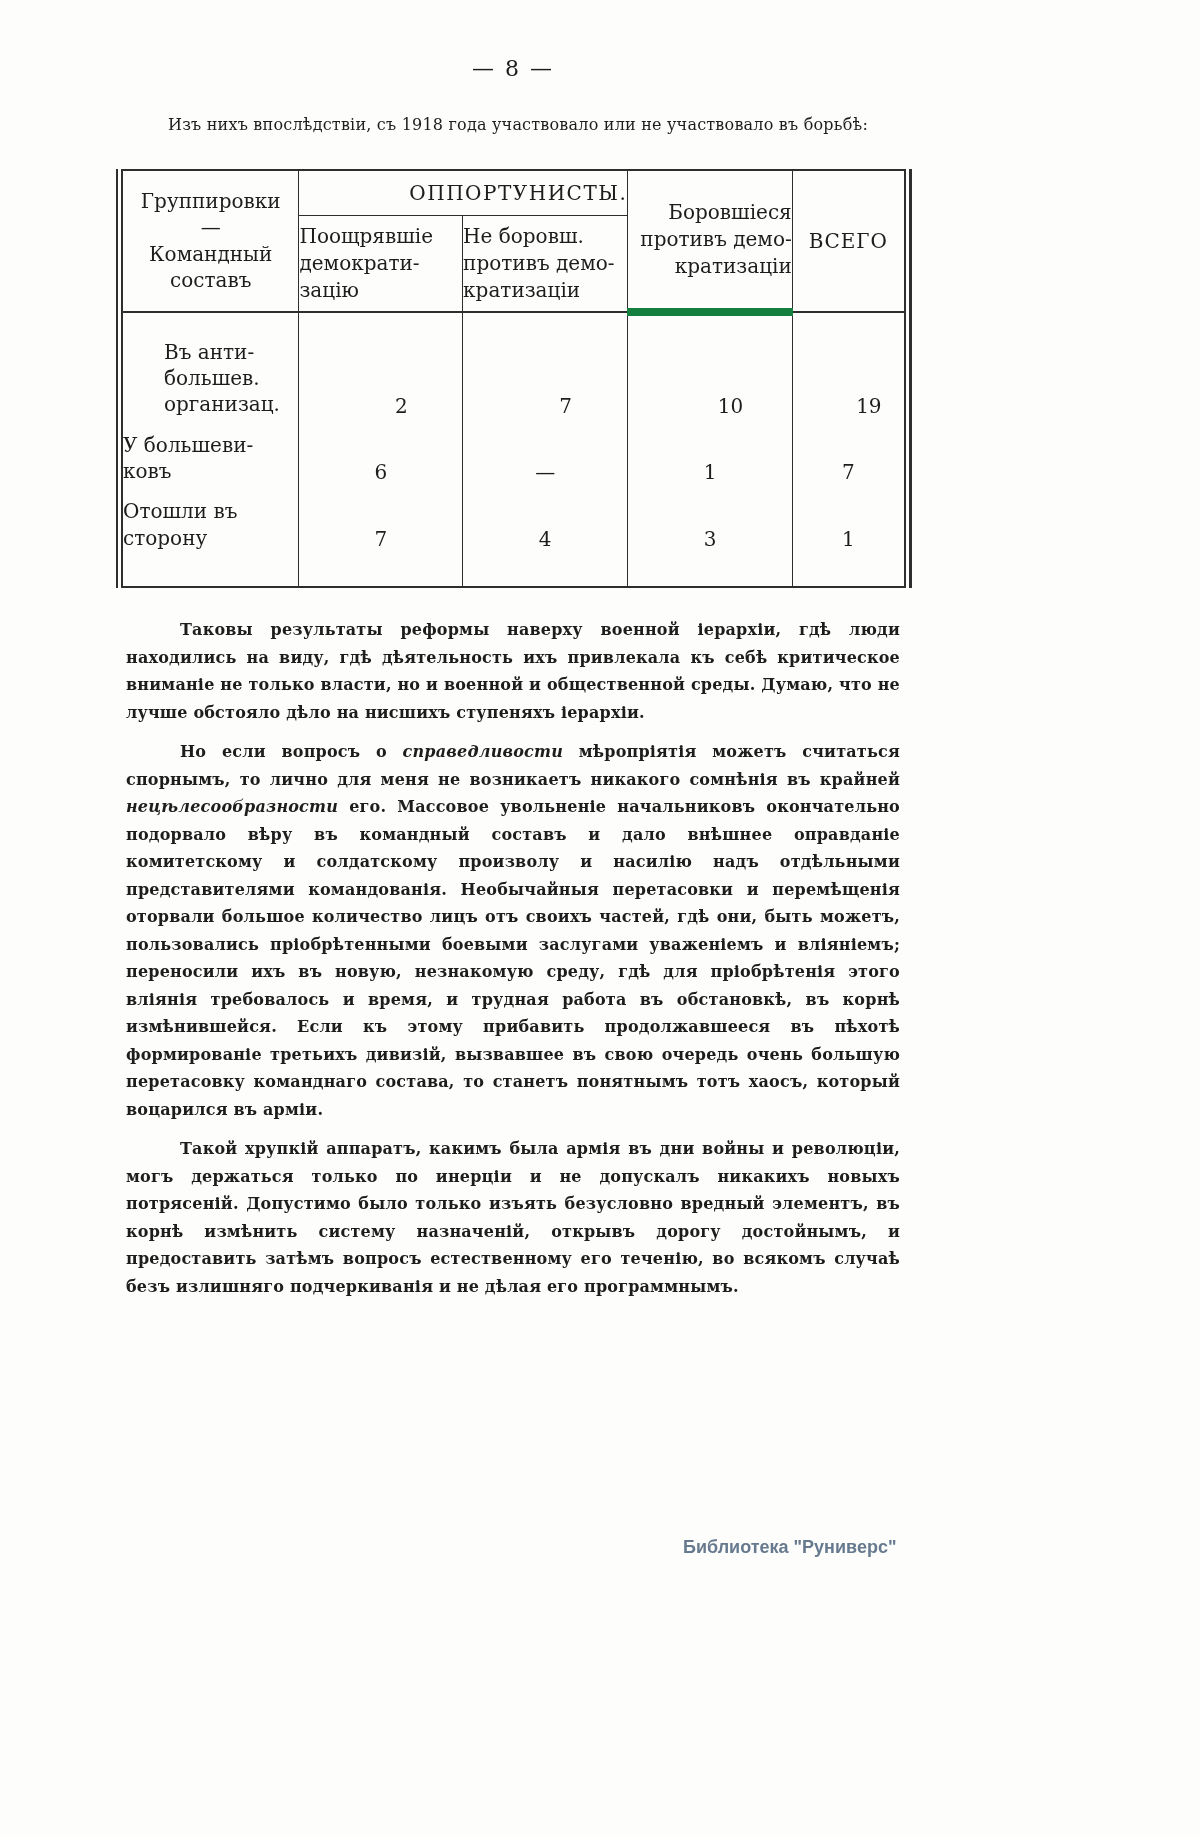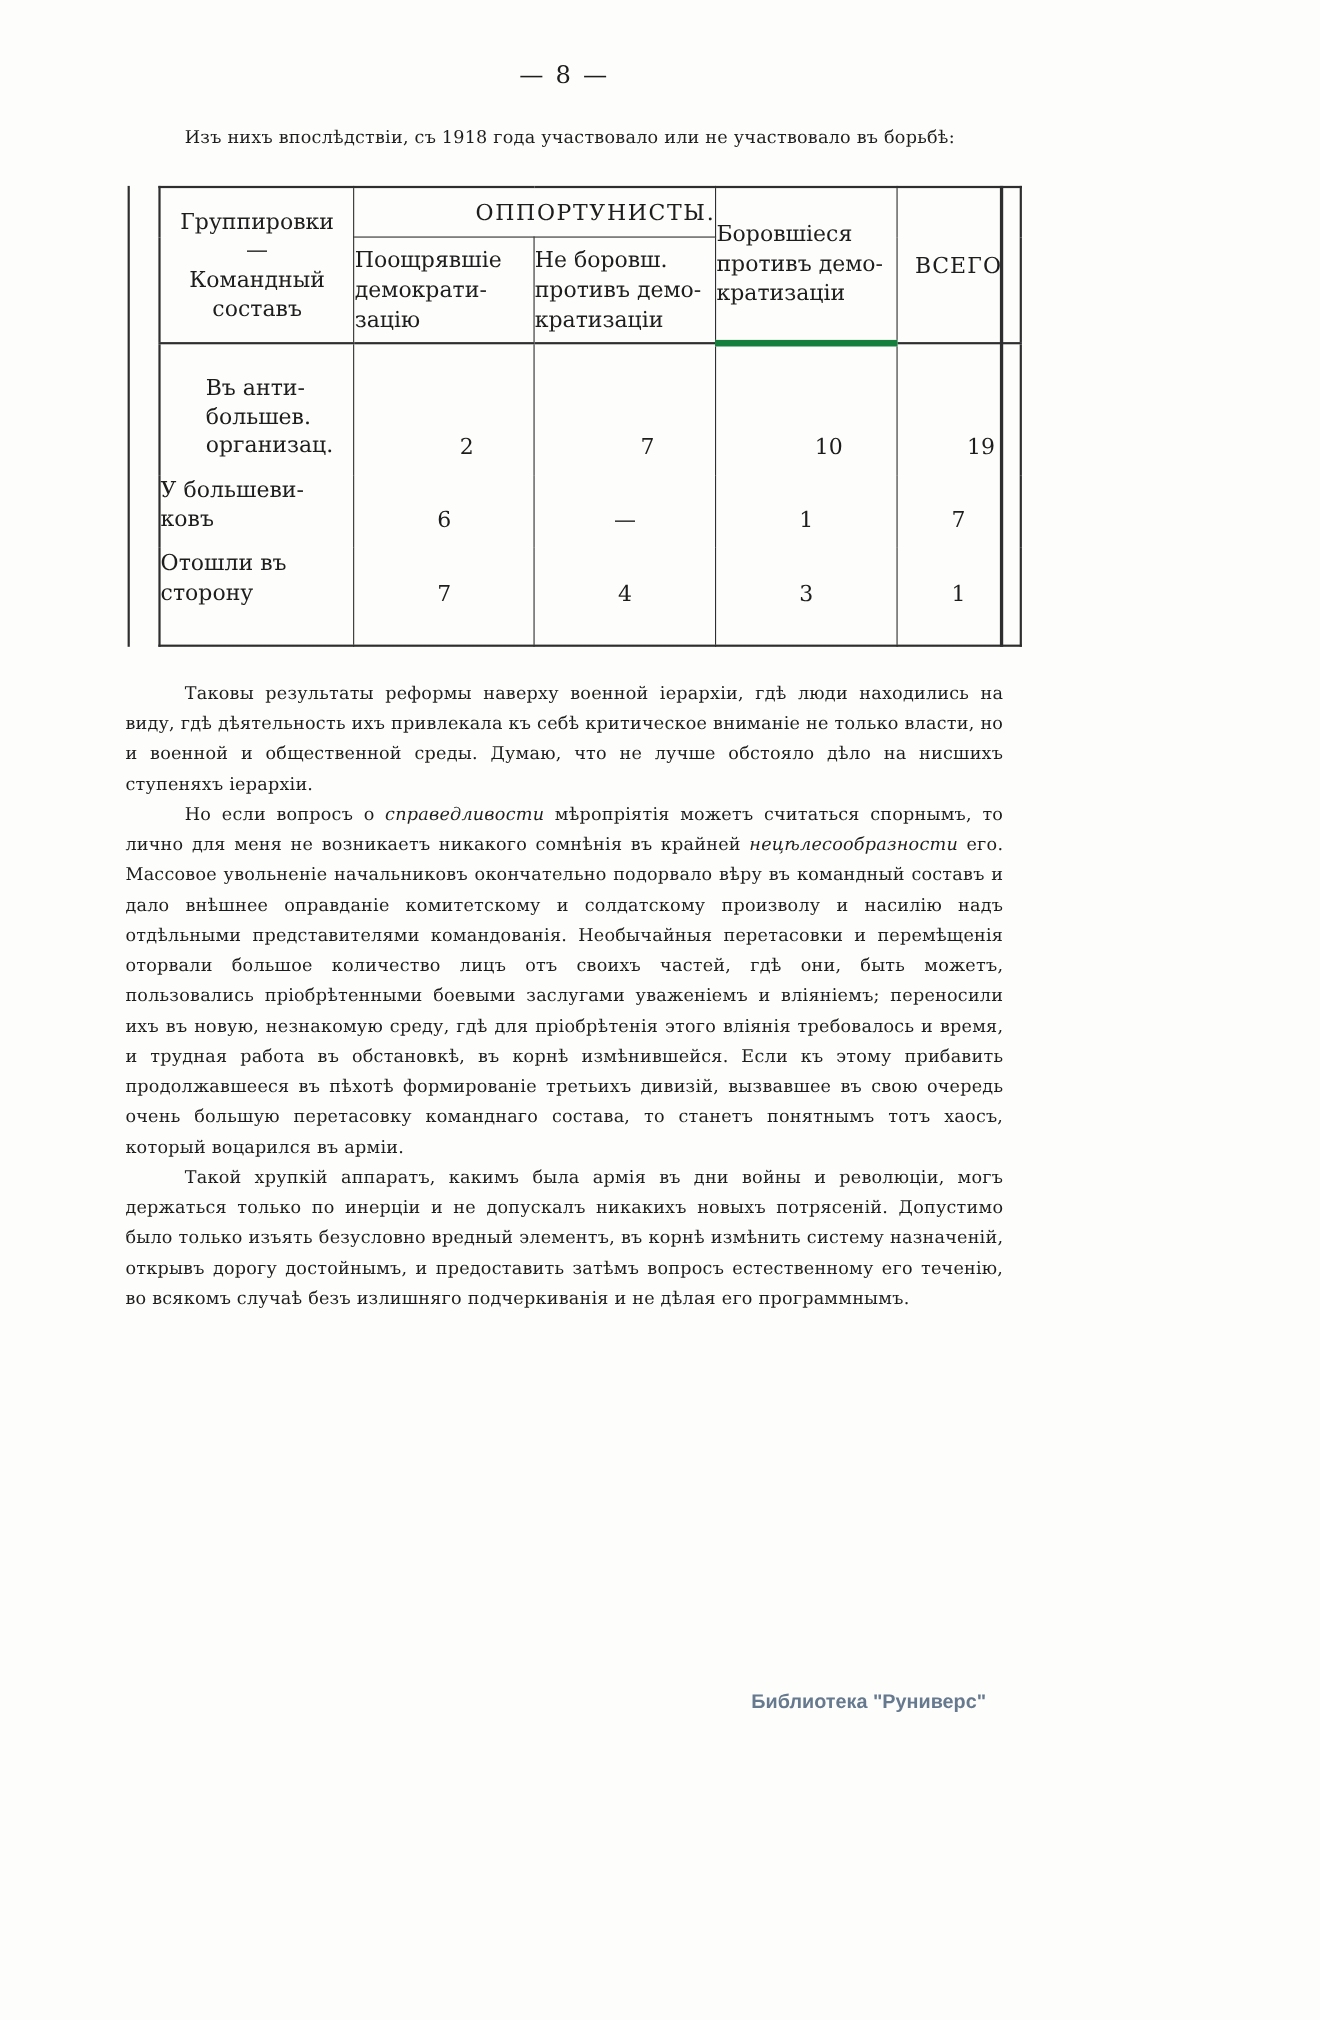--- a/index.html
+++ b/index.html
@@ -25,36 +25,35 @@
     letter-spacing: 2px;
     margin: 0 0 30px 0;
   }
   .body-text, .intro {
     font-size: 16px;
     line-height: 27.5px;
     text-align: justify;
     letter-spacing: 0.2px;
   }
   .intro { margin: 0; text-indent: 54px; }
-  p.para { margin: 0; text-indent: 54px; }
+  p.para { margin: 12px; text-indent: 54px; font-weight: bold; }
   .italic { font-style: italic; }
 
   
   .table-wrap {
     margin: 30px 0 28px 2px;
     border-left: 2px solid #2e2e2e;
     border-right: 3px solid #2e2e2e;
     padding: 0 3px;
   }
   table.stats {
     width: 100%;
     border-collapse: collapse;
     border: 2px solid #2e2e2e;
     table-layout: fixed;
-    margin-left: 23px;
   }
   table.stats th, table.stats td {
     font-weight: normal;
     font-size: 20px;
     padding: 0;
   }
   th.h-group {
     border-right: 1px solid #2e2e2e;
     border-bottom: 2px solid #2e2e2e;
     vertical-align: middle;
@@ -67,23 +66,23 @@
     border-bottom: 1px solid #2e2e2e;
     text-align: right;
     vertical-align: middle;
     font-size: 20.5px;
     letter-spacing: 1.5px;
     height: 46px;
     padding: 6px 0 4px 0;
   }
   th.h-fought {
     border-right: 1px solid #2e2e2e;
-    border-bottom: 6px solid #15803d;
+    border-bottom: 8px solid #15803d;
     vertical-align: middle;
-    text-align: left;
+    text-align: right;
     line-height: 1.35;
     padding: 6px 2px;
   }
   th.h-total {
     border-bottom: 2px solid #2e2e2e;
     vertical-align: middle;
     text-align: center;
     font-size: 21px;
     letter-spacing: 1px;
   }

